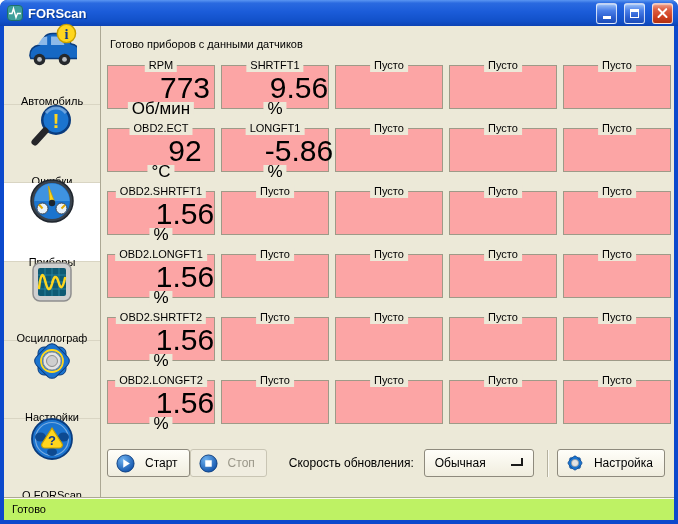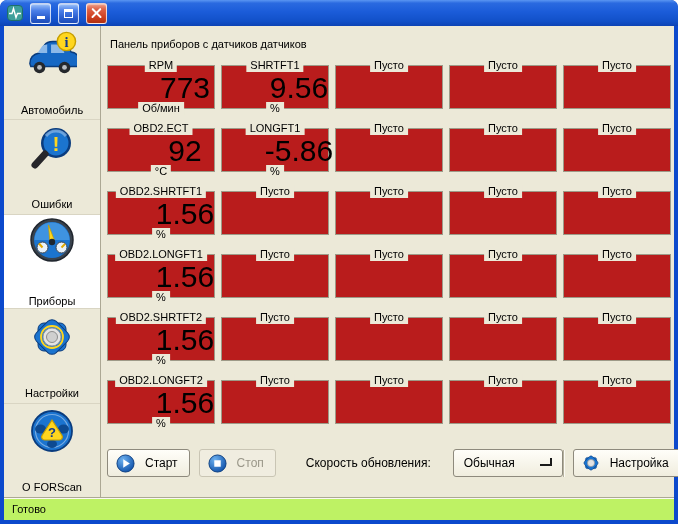--- a/index.html
+++ b/index.html
@@ -79,51 +79,51 @@
   .main { flex:1; min-width:0; display:flex; flex-direction:column; }
   .main-header { margin:12px 0 0 9px; font-size:11px; color:#000; }
   .grid {
     margin:15px 0 0 6px;
     display:grid;
     grid-template-columns:repeat(5,108px);
     column-gap:6px; row-gap:19px;
   }
   .cell {
     position:relative; height:44px;
-    background:#b91c1c;
+    background:#fca5a5;
     border:1px solid #9e9a88;
     cursor:pointer;
   }
   .cell-label {
     position:absolute; top:-7px; left:50%; transform:translateX(-50%);
     background:#ece9d8; padding:0 4px;
     font-size:11px; color:#000; white-space:nowrap; line-height:13px;
   }
   .cell-value {
     height:100%; display:flex; align-items:center; justify-content:center;
     font-size:30px; color:#000; padding-top:2px;margin-left:48px;
   }
   .cell-unit {
     position:absolute; bottom:-7px; left:50%; transform:translateX(-50%);
     background:#ece9d8; padding:0 4px;
-    font-size:11px; color:#000; white-space:nowrap; line-height:13px;
+    font-size:17px; color:#000; white-space:nowrap; line-height:13px;
   }
   
   .controls { margin:25px 9px 0 6px; display:flex; align-items:center; }
   .btn {
     display:inline-flex; align-items:center; gap:10px;
     height:28px; padding:0 11px 0 8px;
     border:1px solid #8e8a7d; border-radius:3px;
     background:linear-gradient(180deg,#fffef9,#f0edde);
     font-size:12px; color:#000; cursor:pointer; white-space:nowrap;
   }
   .btn.disabled { color:#9a9789; border-color:#c9c5b4; background:#f0ede0; cursor:default; }
   .btn svg { display:block; }
-  .rate-label { margin-left:30px; font-size:12px; color:#000; white-space:nowrap; }
-  .dropdown { margin-left:22px; gap:25px; padding:0 10px; }
+  .rate-label { margin-left:22px; font-size:12px; color:#000; white-space:nowrap; }
+  .dropdown { margin-left:10px; gap:25px; padding:0 10px; }
   .dd-glyph {
     width:12px; height:8px; margin-bottom:2px;
     border-bottom:2px solid #1a1a1a; border-right:2px solid #1a1a1a;
   }
   .spacer { flex:1; }
   .vsep { width:1px; height:27px; background:#b5b19f; box-shadow:1px 0 0 #fbfaf3; margin-right:9px; flex:none; }
   
   .statusbar {
     height:23px; flex:none;
     border-top:1px solid #aca894;
@@ -137,20 +137,21 @@
 </head>
 <body>
 
 <div class="window">
 
   <div class="titlebar">
     <svg class="app-icon" viewBox="0 0 16 16">
       <rect x="0.5" y="0.5" width="15" height="15" rx="3.5" fill="#3e9f9b" stroke="#1e6f6b"></rect>
       <polyline points="2,8.5 5,8.5 6.5,3.5 9,12.5 10.5,8.5 14,8.5" fill="none" stroke="#ffffff" stroke-width="1.4"></polyline>
     </svg>
+    <span class="title-text">FORScan</span>
     <span class="tb-btn">
         <span class="min-glyph"></span>
       </span>
     <span class="tb-btn">
         <span class="max-glyph"></span>
       </span>
     <span class="tb-btn close">
         <span class="x-glyph"></span>
       </span>
   </div>
@@ -199,20 +200,31 @@
     <line x1="33.5" y1="31.5" x2="37" y2="28" stroke="#e0a800" stroke-width="2"></line>
     <polygon points="20.5,9 26.5,24.5 22,27.5" fill="#ffd61e" stroke="#c79f00" stroke-width="0.8"></polygon>
     <circle cx="24" cy="26" r="3.2" fill="#1b2530"></circle>
   </svg>
 </span>
     <span class="side-label">Приборы</span>
   </div>
           <div class="side-item">
     <span class="side-icon">
   <svg width="48" height="48" viewBox="0 0 48 48">
+    <rect x="5" y="5" width="38" height="38" rx="7" fill="#cfcfcf" stroke="#8e8e8e" stroke-width="1.5"></rect>
+    <rect x="10" y="10" width="28" height="28" rx="2" fill="#0e5a74"></rect>
+    <path d="M17 10 v28 M24 10 v28 M31 10 v28 M10 17 h28 M10 24 h28 M10 31 h28" stroke="#2f8aa6" stroke-width="0.8"></path>
+    <path d="M11 30 C13 14 15 14 17.5 24 C19.5 32 21.5 34 24 26 C26 18 28 16 30.5 24 C32.5 31 34.5 32 37 20" fill="none" stroke="#ffd61e" stroke-width="2.5" stroke-linecap="round"></path>
+  </svg>
+</span>
+    <span class="side-label">Осциллограф</span>
+  </div>
+          <div class="side-item">
+    <span class="side-icon">
+  <svg width="48" height="48" viewBox="0 0 48 48">
     <g fill="#1b74cf" stroke="#0a3c7e" stroke-width="1">
       <rect x="10" y="10" width="28" height="28" rx="6"></rect>
       <rect x="10" y="10" width="28" height="28" rx="6" transform="rotate(45 24 24)"></rect>
     </g>
     <circle cx="24" cy="24" r="13" fill="#1b74cf"></circle>
     <circle cx="24" cy="24" r="11" fill="none" stroke="#ffd61e" stroke-width="1.8"></circle>
     <circle cx="24" cy="24" r="9" fill="#e3e3e3" stroke="#9a9a9a" stroke-width="1"></circle>
     <circle cx="24" cy="24" r="5.5" fill="#cfcfcf" stroke="#8e8e8e" stroke-width="1"></circle>
   </svg>
 </span>
@@ -228,21 +240,21 @@
     <ellipse cx="24" cy="37" rx="5" ry="4" fill="#0d4a91"></ellipse>
     <path d="M24 13 l10 15.5 a3 3 0 0 1 -2.6 4.5 h-14.8 a3 3 0 0 1 -2.6 -4.5 Z" fill="#ffd61e" stroke="#c79f00" stroke-width="1.2"></path>
     <text x="24" y="30" font-size="13" font-weight="bold" text-anchor="middle" fill="#123a8c">?</text>
   </svg>
 </span>
     <span class="side-label">О FORScan</span>
   </div>
         </div>
 
       <div class="main">
-        <div class="main-header">Панель приборов с датчиков датчиков</div>
+        <div class="main-header">Готово приборов с данными датчиков</div>
 
         <div class="grid">
             <div class="cell">
     <span class="cell-label">RPM</span>
     <div class="cell-value">773</div>
     <span class="cell-unit">Об/мин</span>
   </div>
             <div class="cell">
     <span class="cell-label">SHRTFT1</span>
     <div class="cell-value">9.56</div>
@@ -398,21 +410,21 @@
                 <stop offset="0%" stop-color="#6db1ef"></stop>
                     <stop offset="100%" stop-color="#0d4fa8"></stop>
               </radialGradient>
                 </defs>
               <circle cx="10" cy="10" r="9" fill="url(#gPlay)" stroke="#0a3c7e"></circle>
               <polygon points="7.6,5.6 14.6,10 7.6,14.4" fill="#ffffff"></polygon>
             </svg>
             <span>Старт</span>
           </button>
 
-          <button class="btn disabled" id="stop-button" style="margin-left:9px">
+          <button class="btn disabled" id="stop-button" style="margin-left:0">
             <svg width="19" height="19" viewBox="0 0 20 20">
               <defs>
                   <radialGradient id="gStop" cx="35%" cy="28%" r="80%">
                 <stop offset="0%" stop-color="#6db1ef"></stop>
                     <stop offset="100%" stop-color="#0d4fa8"></stop>
               </radialGradient>
                 </defs>
               <circle cx="10" cy="10" r="9" fill="url(#gStop)" stroke="#0a3c7e"></circle>
               <rect x="6.6" y="6.6" width="6.8" height="6.8" fill="#ffffff"></rect>
             </svg>

